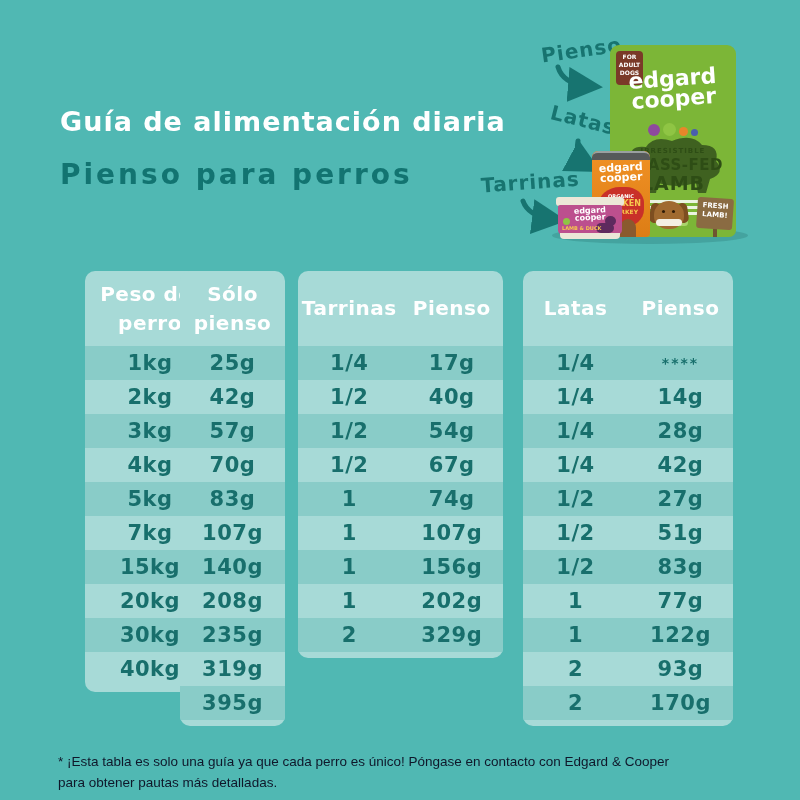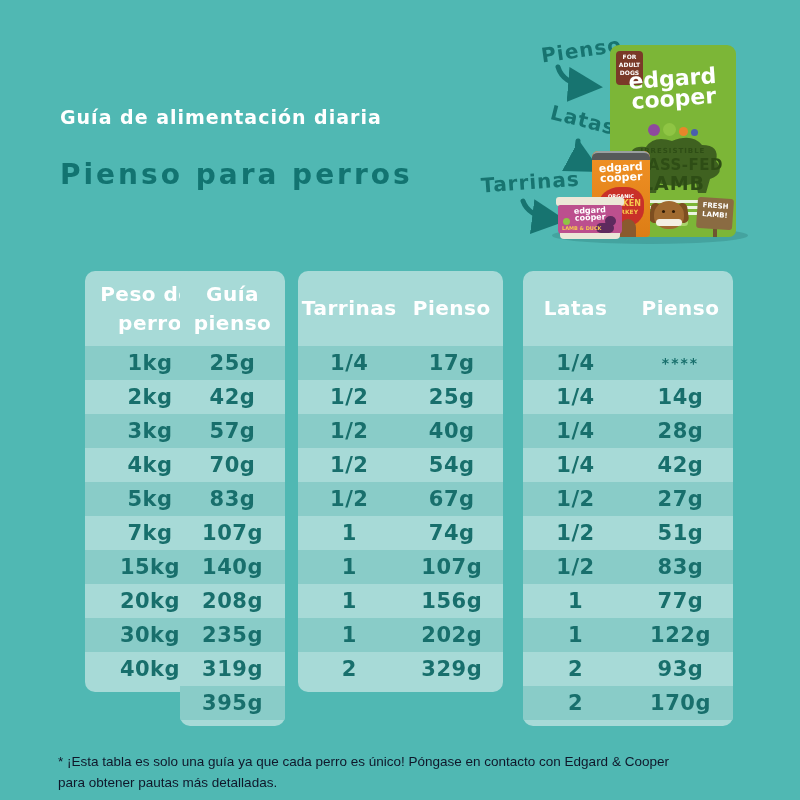--- a/index.html
+++ b/index.html
@@ -4,21 +4,21 @@
 <style>
   html,body{margin:0;padding:0;background:#2e8c88;}
   .canvas{
     position:relative;width:800px;height:800px;overflow:hidden;
     background:#50b8b3;
     font-family:"DejaVu Sans",sans-serif;
   }
   
   .title{
     position:absolute;left:60px;top:106px;
-    font-size:19px;font-weight:700;color:#ffffff;letter-spacing:1px;white-space:nowrap;
+    font-size:27px;font-weight:700;color:#ffffff;letter-spacing:1px;white-space:nowrap;
   }
   .subtitle{
     position:absolute;left:60px;top:158px;
     font-size:28px;font-weight:700;color:#127471;letter-spacing:3px;white-space:nowrap;
   }
   
   .plabel{
     position:absolute;font-size:20px;font-weight:700;color:#177470;letter-spacing:1px;white-space:nowrap;
   }
   .plabel.pienso{left:541px;top:38px;transform:rotate(-8deg);}
@@ -243,21 +243,21 @@
       <div class="cell">7kg</div>
       <div class="cell">15kg</div>
       <div class="cell">20kg</div>
       <div class="cell">30kg</div>
       <div class="cell">40kg</div>
     </div>
   </div>
 
   <div class="panel p2">
     <div class="phead">
-      <div>Guía</div>
+      <div>Sólo</div>
       <div>pienso</div>
     </div>
     <div class="rows">
       <div class="cell">25g</div>
       <div class="cell">42g</div>
       <div class="cell">57g</div>
       <div class="cell">70g</div>
       <div class="cell">83g</div>
       <div class="cell">107g</div>
       <div class="cell">140g</div>
@@ -268,21 +268,20 @@
     </div>
   </div>
 
   <div class="panel p3">
     <div class="phead two">
       <span>Tarrinas</span>
       <span>Pienso</span>
     </div>
     <div class="rows">
       <div class="row"><span>1/4</span><span>17g</span></div>
-      <div class="row"><span>1/2</span><span>25g</span></div>
       <div class="row"><span>1/2</span><span>40g</span></div>
       <div class="row"><span>1/2</span><span>54g</span></div>
       <div class="row"><span>1/2</span><span>67g</span></div>
       <div class="row"><span>1</span><span>74g</span></div>
       <div class="row"><span>1</span><span>107g</span></div>
       <div class="row"><span>1</span><span>156g</span></div>
       <div class="row"><span>1</span><span>202g</span></div>
       <div class="row"><span>2</span><span>329g</span></div>
     </div>
   </div>

